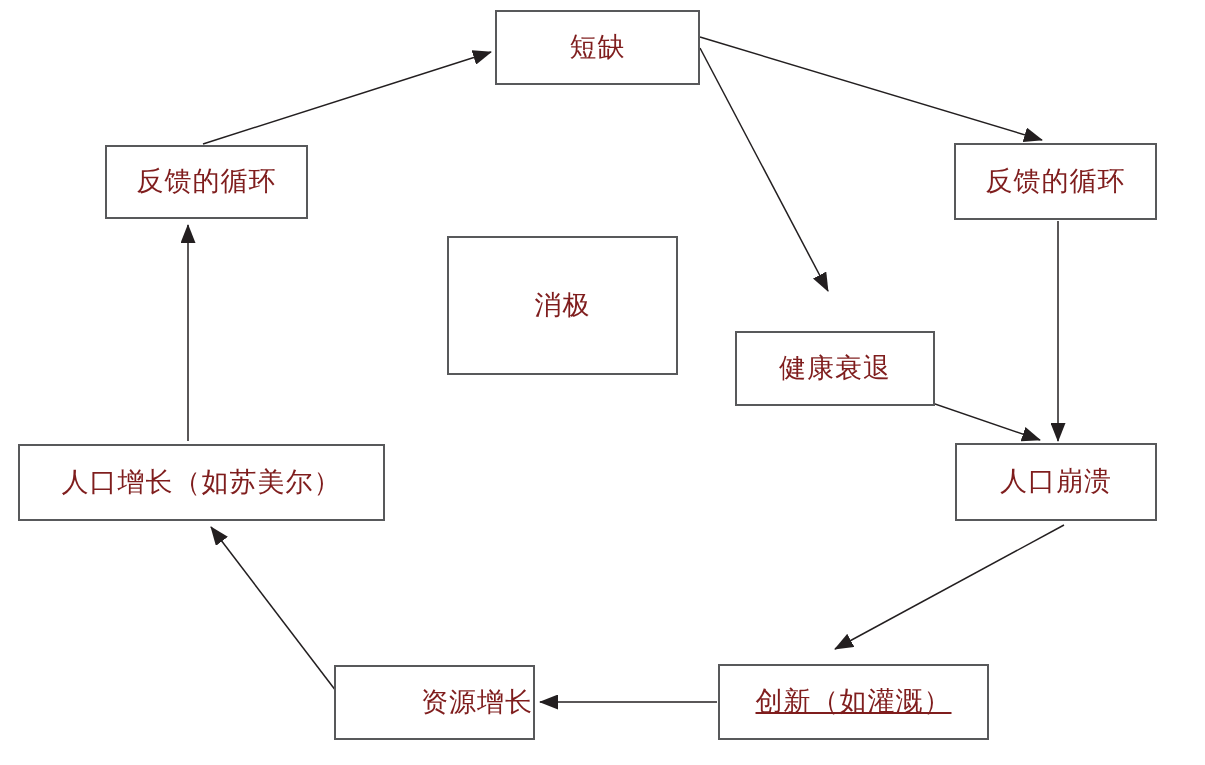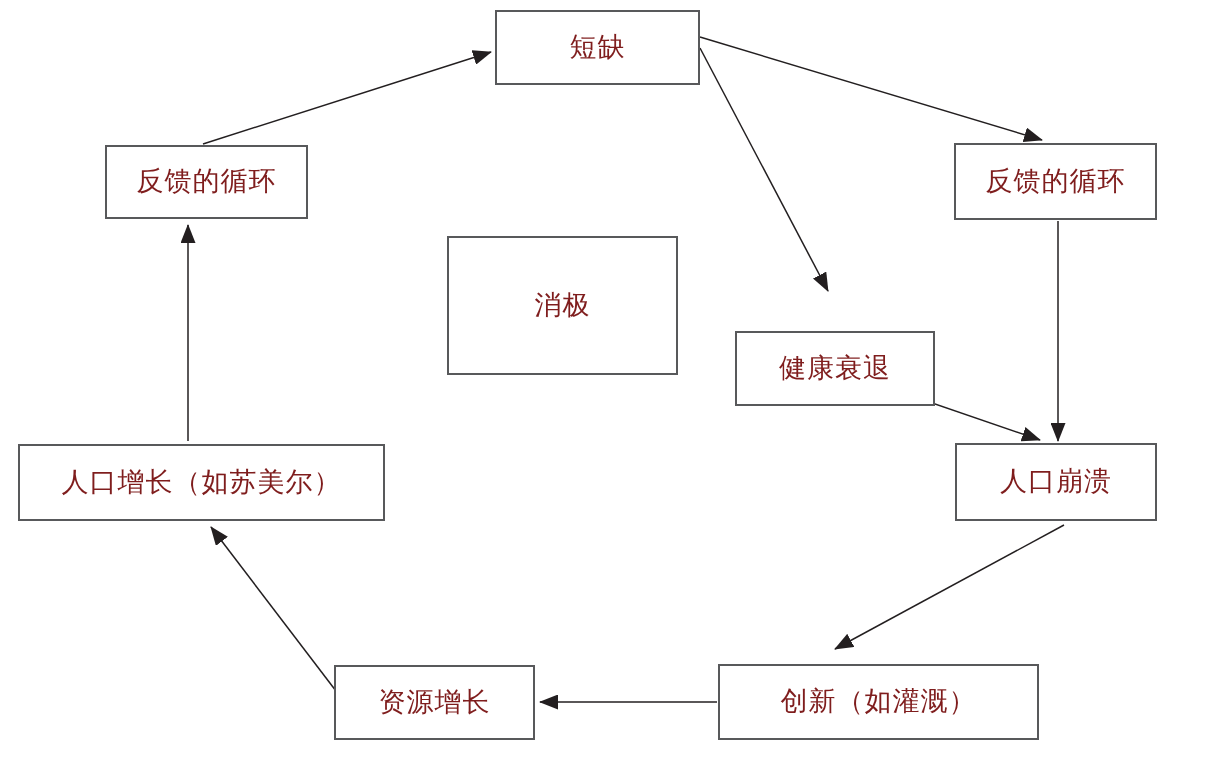--- a/index.html
+++ b/index.html
@@ -84,21 +84,21 @@
   </div>
 
   <div class="node" style="left:955px; top:443px; width:202px; height:78px;">
     <span class="lbl">人口崩溃</span>
   </div>
 
   <div class="node" style="left:18px; top:444px; width:367px; height:77px;">
     <span class="lbl">人口增长（如苏美尔）</span>
   </div>
 
-  <div class="node" style="left:334px; top:665px; width:201px; height:75px;">
+  <div class="node" style="left:334px; top:665px; width:201px; height:75px;justify-content:flex-end;">
     <span class="lbl">资源增长</span>
   </div>
 
-  <div class="node" style="left:718px; top:664px; width:321px; height:76px;">
+  <div class="node" style="left:718px; top:664px; width:271px; height:76px;text-decoration:underline;">
     <span class="lbl">创新（如灌溉）</span>
   </div>
 
 </div>
 
 </body></html>

